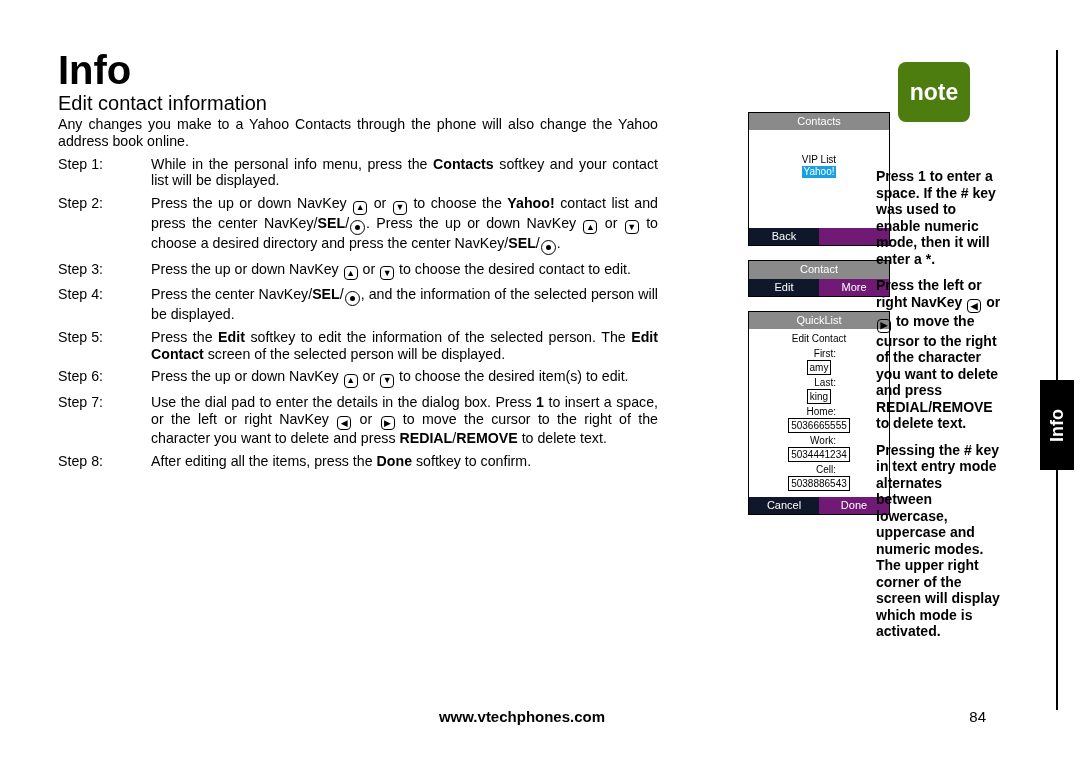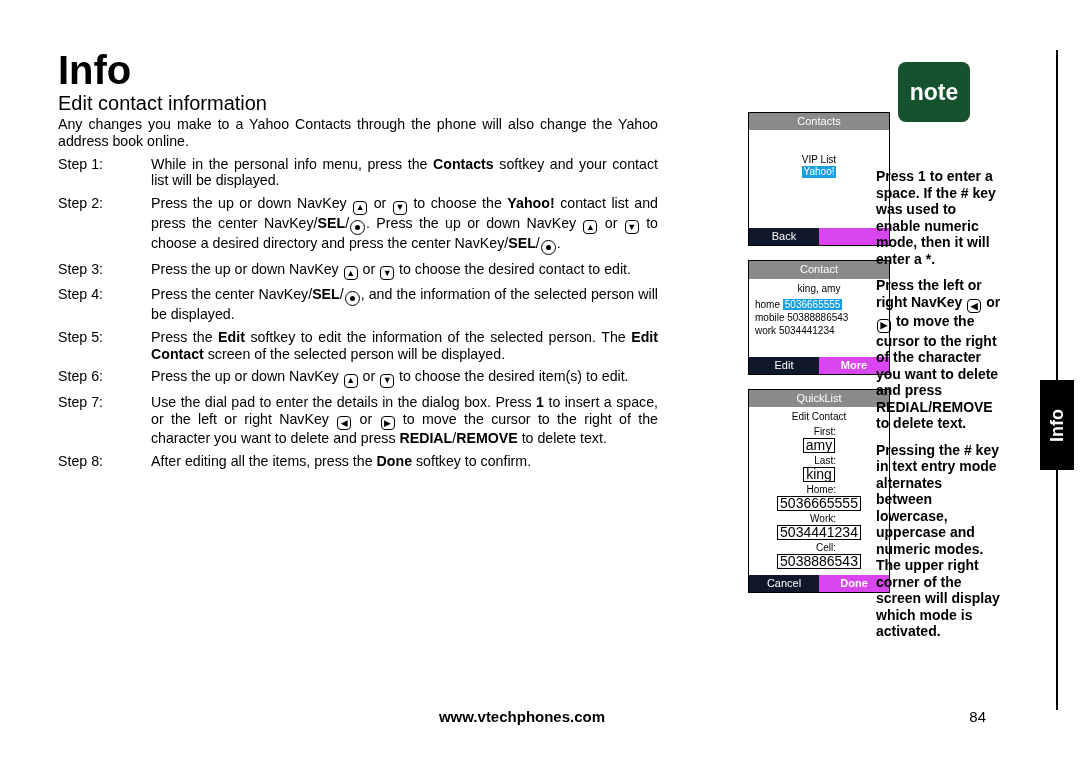--- a/index.html
+++ b/index.html
@@ -127,37 +127,37 @@
   .footer-row {
     display: flex;
     font-size: 11px;
   }
   .footer-row .cell {
     flex: 1;
     text-align: center;
     padding: 2px 0;
   }
   .footer-grey { background: #0f172a; color: #fff; }
-  .footer-dark { background: #d946ef; color: #fff; font-weight: bold; }
+  .footer-dark { background: #701a75; color: #fff; }
 
   .contact-line { margin-bottom: 1px; }
   .contact-line .sel2 { background: #18a0e0; color:#fff; padding:0 2px; }
 
   .form-row { display:flex; align-items:center; margin-bottom:2px;flex-direction:column; }
   .form-row .lbl { width:38px; text-align:right; padding-right:4px; font-size:10px; }
-  .form-row .box { border:1px solid #000; flex:1; padding:0 2px; font-size:14px; height:13px; line-height:13px; box-sizing:border-box; }
+  .form-row .box { border:1px solid #000; flex:1; padding:0 2px; font-size:10px; height:13px; line-height:13px; box-sizing:border-box; }
 
   
   .note-badge {
     position: absolute;
     right: 76px;
     top: 12px;
     width: 72px;
     height: 60px;
-    background: #14532d;
+    background: #4d7c0f;
     color: #fff;
     font-weight: bold;
     font-size: 23px;
     border-radius: 8px;
     display:flex;
     align-items:center;
     justify-content:center;
   }
   .note-text {
     position:absolute;
@@ -298,26 +298,20 @@
           <div><span class="sel">Yahoo!</span></div>
         </div>
         <div class="footer-row">
           <div class="cell footer-grey">Back</div>
           <div class="cell footer-dark"></div>
         </div>
       </div>
 
       <div class="screen">
         <div class="bar-grey">Contact</div>
-        <div class="screen-body" style="padding-top:4px;">
-          <div style="text-align:center;margin-bottom:4px;">king, amy</div>
-          <div class="contact-line"><span>home</span> <span class="sel2">5036665555</span></div>
-          <div class="contact-line"><span>mobile</span> <span>50388886543</span></div>
-          <div class="contact-line"><span>work</span> <span>5034441234</span></div>
-        </div>
         <div class="footer-row">
           <div class="cell footer-grey">Edit</div>
           <div class="cell footer-dark">More</div>
         </div>
       </div>
 
       <div class="screen">
         <div class="bar-grey">QuickList</div>
         <div class="screen-body" style="padding:4px 6px;">
           <div style="text-align:center;margin-bottom:3px;">Edit Contact</div>

